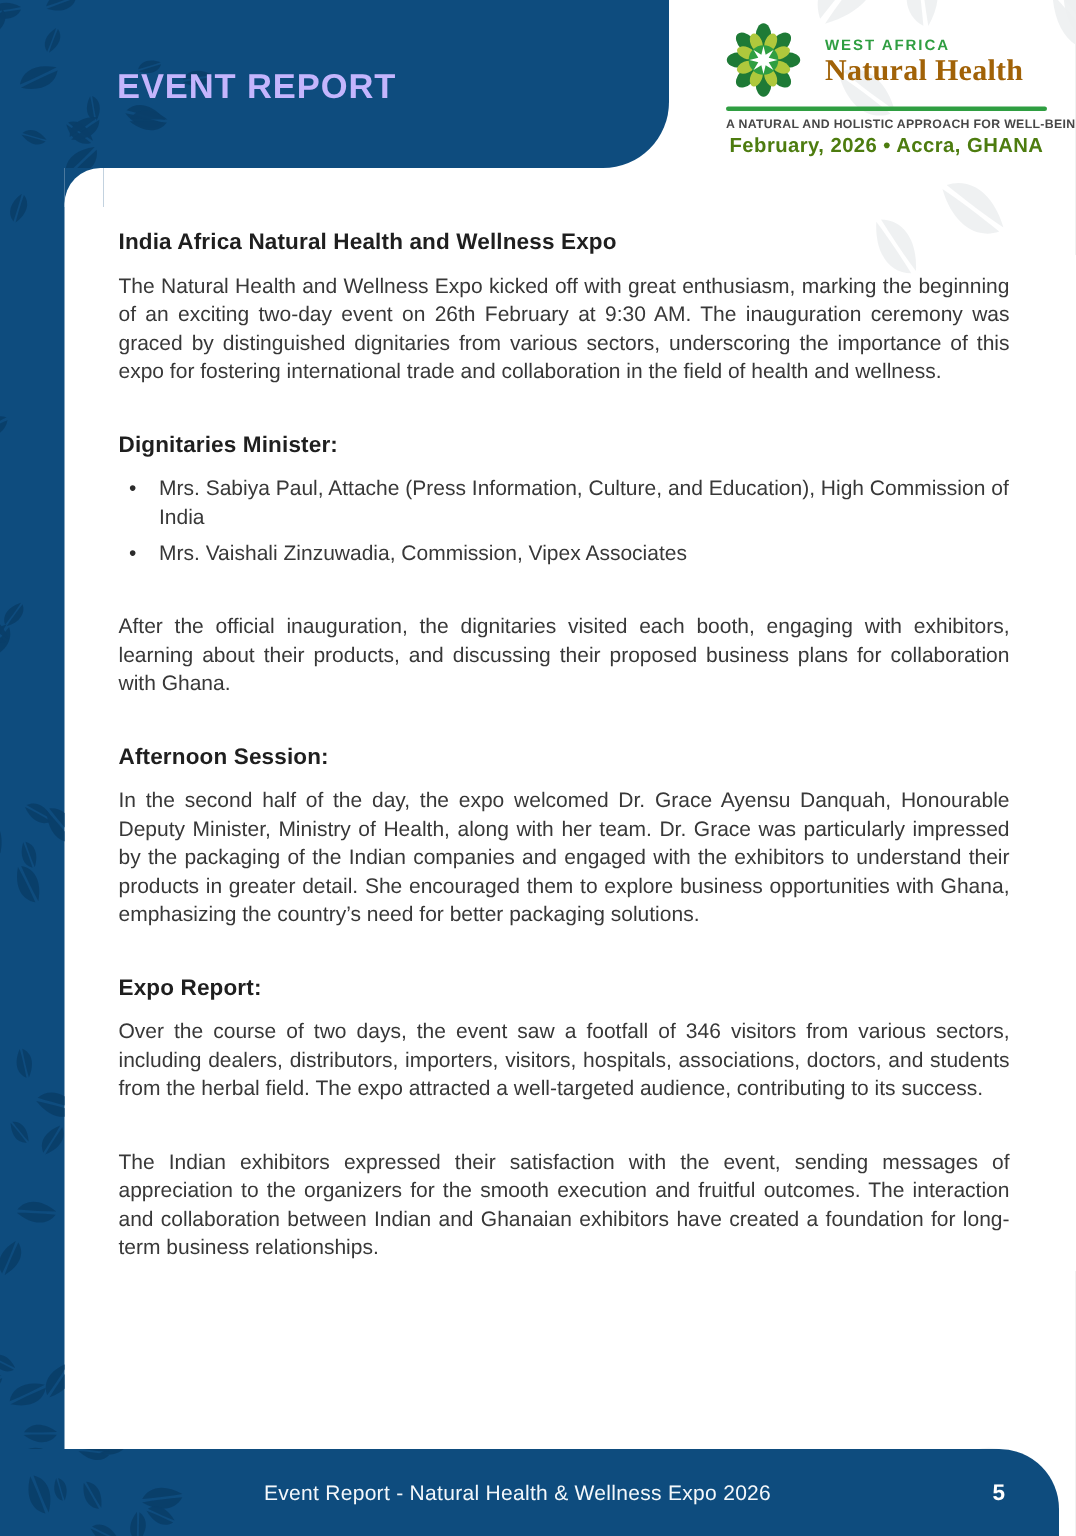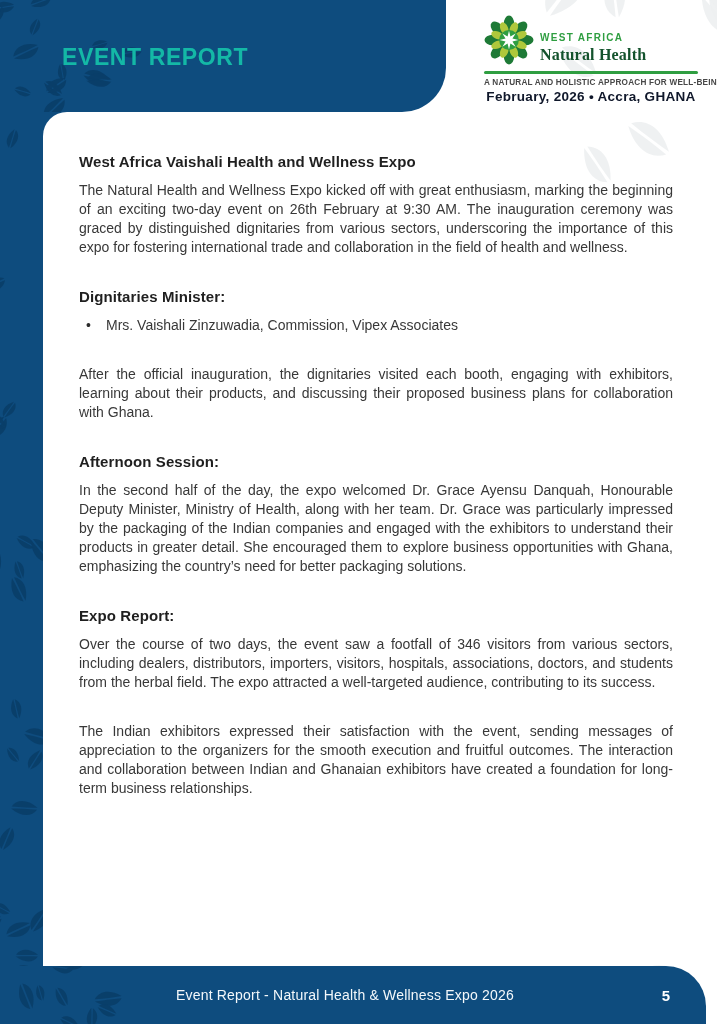--- a/index.html
+++ b/index.html
@@ -13,36 +13,36 @@
   
   .left-strip{position:absolute;left:0;top:0;width:43px;height:1024px;background:#0E4C7E;z-index:3;overflow:hidden;}
   .left-strip svg{position:absolute;left:0;top:0;}
   
   .header-band{
     position:absolute;left:0;top:0;width:446px;height:112px;
     background:#0E4C7E;border-bottom-right-radius:44px;z-index:4;overflow:hidden;
   }
   .header-band svg{position:absolute;left:0;top:0;}
   .header-title{
-    position:absolute;left:62px;top:44px;color:#14b8a6;
+    position:absolute;left:78px;top:44px;color:#c4b5fd;
     font-size:23px;font-weight:bold;letter-spacing:0.6px;
   }
   
   .corner-patch{position:absolute;left:43px;top:112px;width:26px;height:26px;background:#0E4C7E;z-index:3;}
   .corner-patch > div{width:100%;height:100%;background:#ffffff;border-top-left-radius:24px;}
   
   .logo-block{position:absolute;left:484px;top:13px;width:214px;z-index:2;}
-  .logo-row{display:flex;align-items:flex-end;}
+  .logo-row{display:flex;align-items:center;gap:10px;}
   .flower{width:50px;height:50px;flex:0 0 50px;margin-right:6px;margin-top:2px;}
   .logo-text{padding-top:4px;}
   .logo-region{font-size:10px;font-weight:bold;letter-spacing:1.3px;color:#2F9E41;margin-bottom:1px;}
-  .logo-name{font-family:"Liberation Serif", serif;font-weight:bold;font-size:16px;line-height:21px;color:#14532d;letter-spacing:0.2px;}
+  .logo-name{font-family:"Liberation Serif", serif;font-weight:bold;font-size:20px;line-height:21px;color:#a16207;letter-spacing:0.2px;}
   .logo-rule{height:3px;background:#2F9E41;margin-top:6px;border-radius:2px;}
   .logo-tagline{margin-top:4px;font-size:8.2px;font-weight:bold;letter-spacing:0.22px;color:#474747;text-align:center;white-space:nowrap;}
-  .logo-date{margin-top:2px;font-size:13.5px;font-weight:bold;letter-spacing:0.3px;color:#0f172a;text-align:center;white-space:nowrap;}
+  .logo-date{margin-top:2px;font-size:13.5px;font-weight:bold;letter-spacing:0.3px;color:#4d7c0f;text-align:center;white-space:nowrap;}
   
   .content{
     position:absolute;left:43px;top:112px;right:0;z-index:2;
     padding:40px 44px 0 36px;
     color:#383838;font-size:14px;line-height:19px;text-align:justify;
   }
   .content h2{
     margin:0 0 10px 0;font-size:15px;line-height:19px;color:#1f1f1f;
     font-weight:bold;text-align:left;letter-spacing:0.1px;
   }
@@ -181,25 +181,26 @@
         <div class="logo-region">WEST AFRICA</div>
         <div class="logo-name">Natural Health</div>
       </div>
     </div>
     <div class="logo-rule"></div>
     <div class="logo-tagline">A NATURAL AND HOLISTIC APPROACH FOR WELL-BEING</div>
     <div class="logo-date">February, 2026 • Accra, GHANA</div>
   </div>
 
   <div class="content">
-    <h2>West Africa Vaishali Health and Wellness Expo</h2>
+    <h2>India Africa Natural Health and Wellness Expo</h2>
     <p>The Natural Health and Wellness Expo kicked off with great enthusiasm, marking the beginning of an exciting two-day event on 26th February at 9:30 AM. The inauguration ceremony was graced by distinguished dignitaries from various sectors, underscoring the importance of this expo for fostering international trade and collaboration in the field of health and wellness.</p>
 
     <h2 class="sec">Dignitaries Minister:</h2>
     <ul>
+      <li>Mrs. Sabiya Paul, Attache (Press Information, Culture, and Education), High Commission of India</li>
       <li>Mrs. Vaishali Zinzuwadia, Commission, Vipex Associates</li>
     </ul>
 
     <p class="sec">After the official inauguration, the dignitaries visited each booth, engaging with exhibitors, learning about their products, and discussing their proposed business plans for collaboration with Ghana.</p>
 
     <h2 class="sec">Afternoon Session:</h2>
     <p>In the second half of the day, the expo welcomed Dr. Grace Ayensu Danquah, Honourable Deputy Minister, Ministry of Health, along with her team. Dr. Grace was particularly impressed by the packaging of the Indian companies and engaged with the exhibitors to understand their products in greater detail. She encouraged them to explore business opportunities with Ghana, emphasizing the country’s need for better packaging solutions.</p>
 
     <h2 class="sec">Expo Report:</h2>
     <p>Over the course of two days, the event saw a footfall of 346 visitors from various sectors, including dealers, distributors, importers, visitors, hospitals, associations, doctors, and students from the herbal field. The expo attracted a well-targeted audience, contributing to its success.</p>

